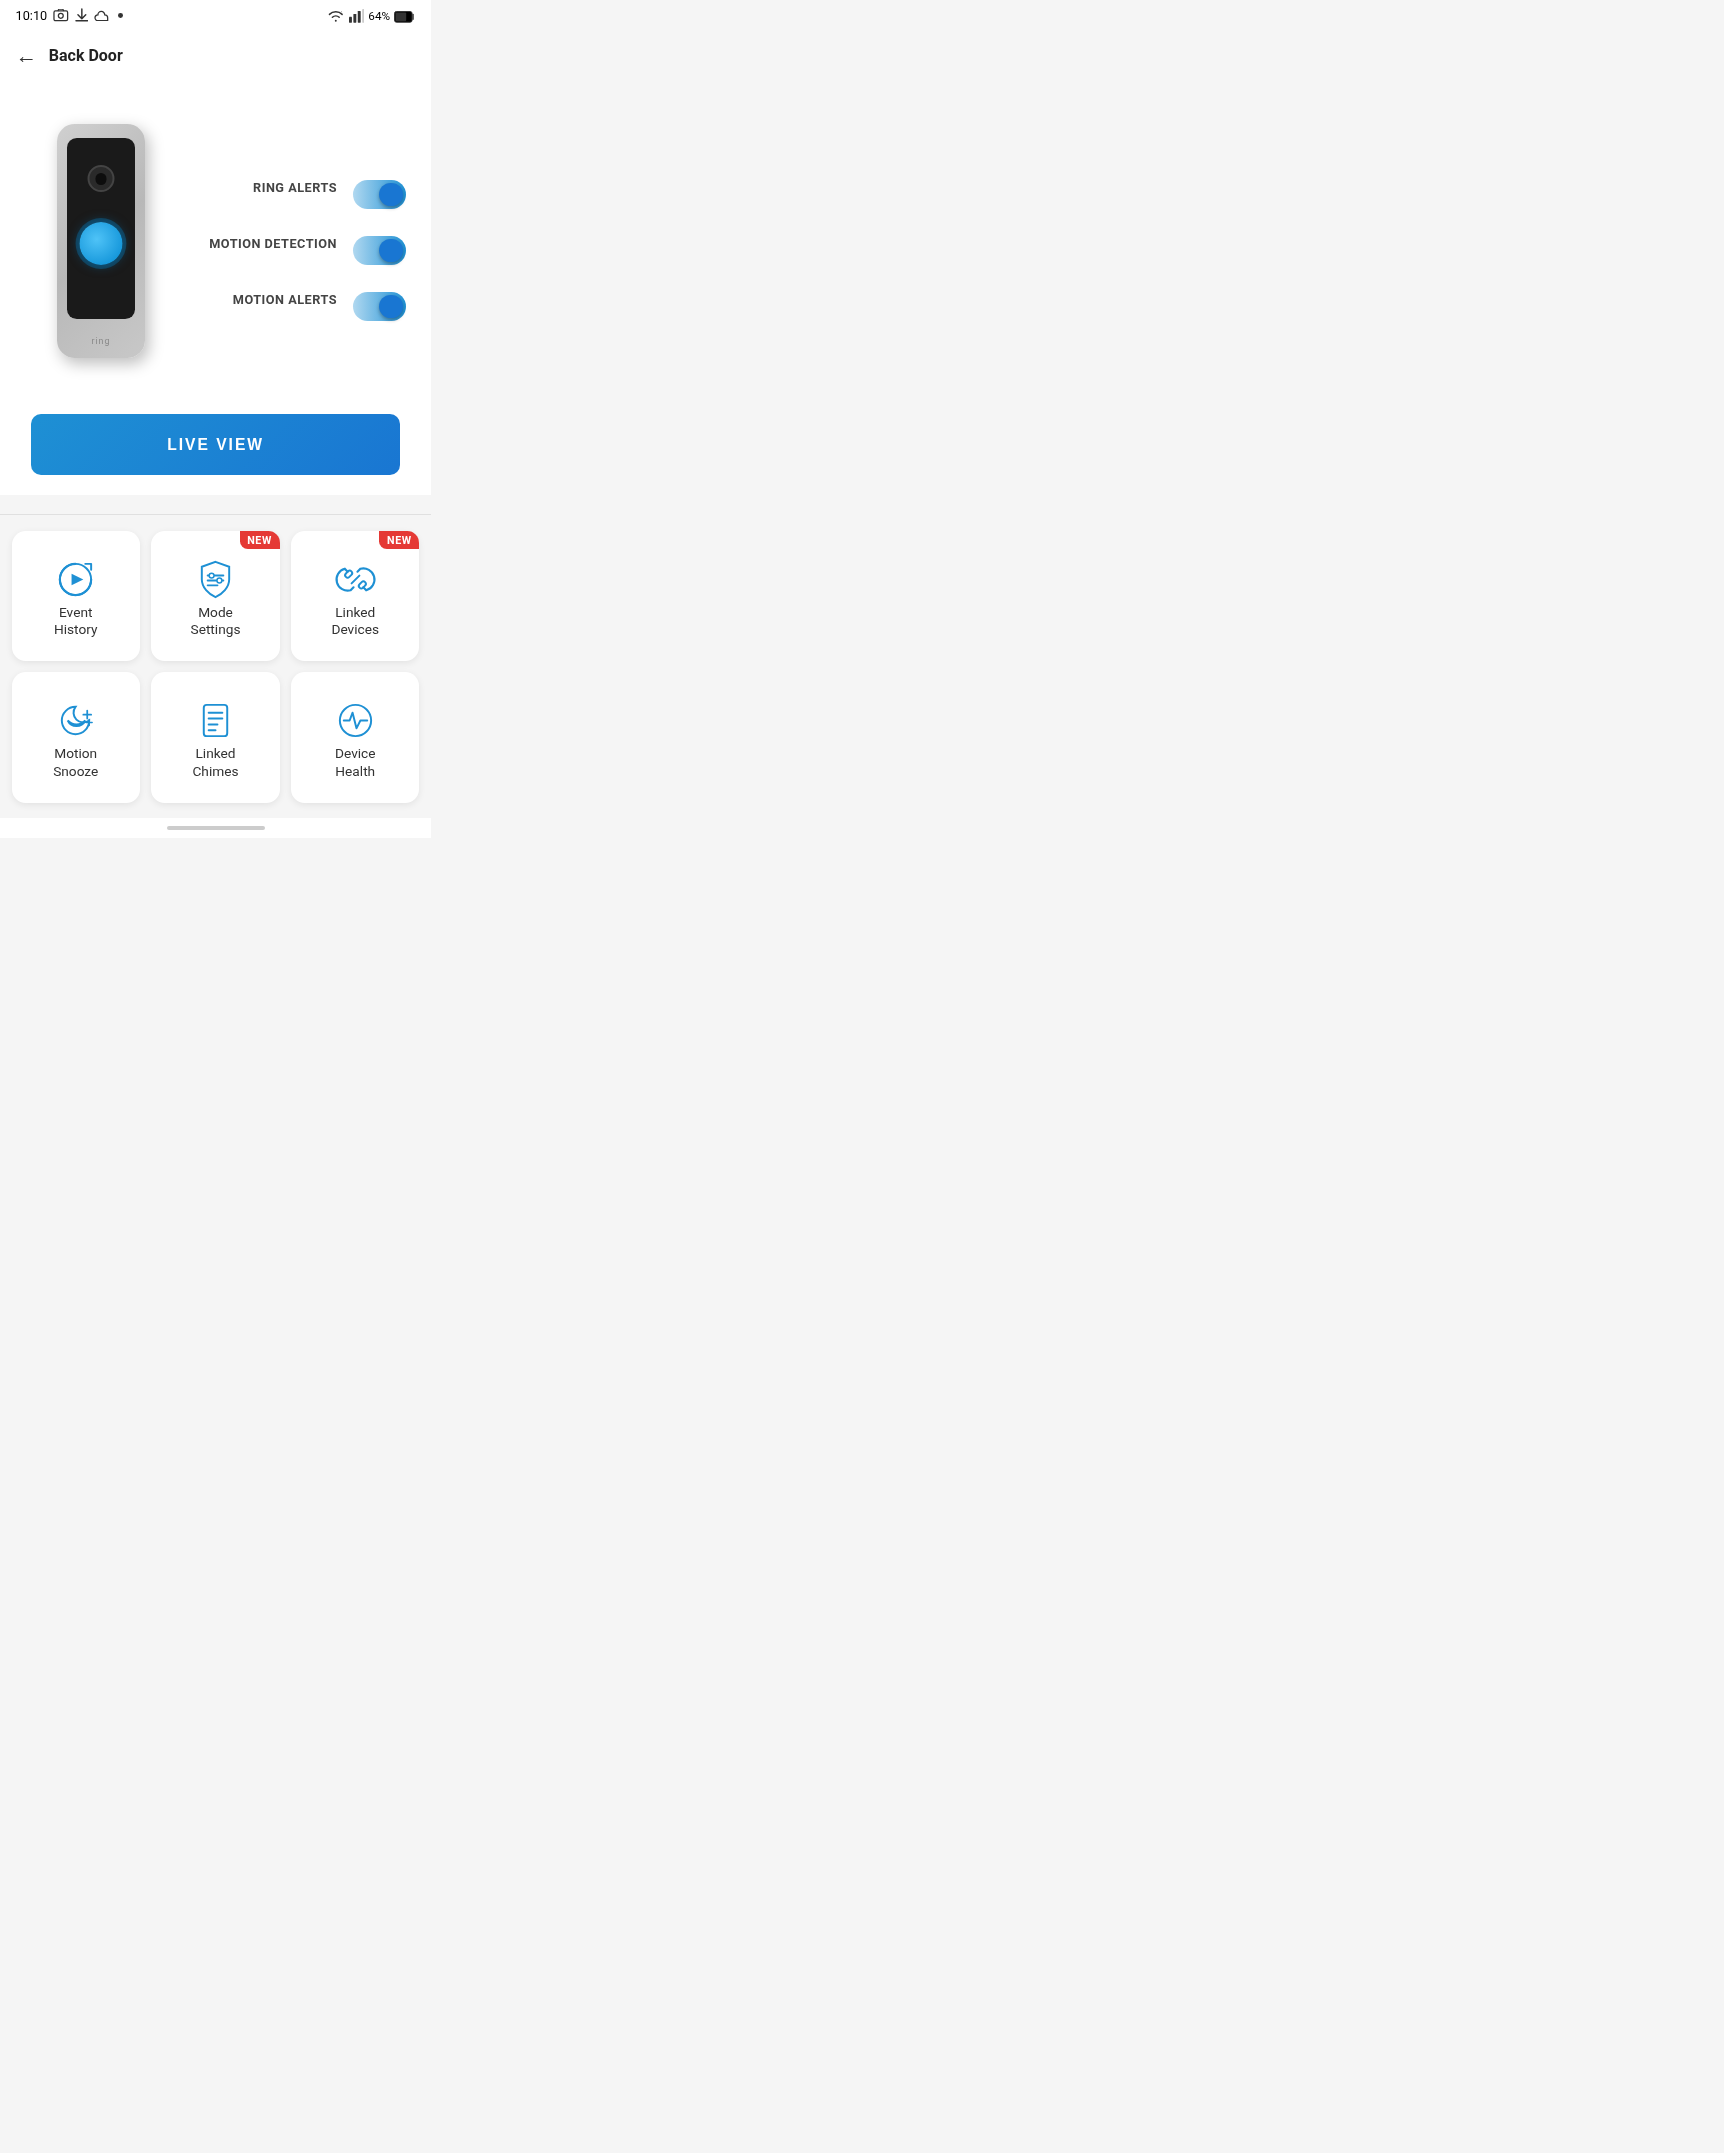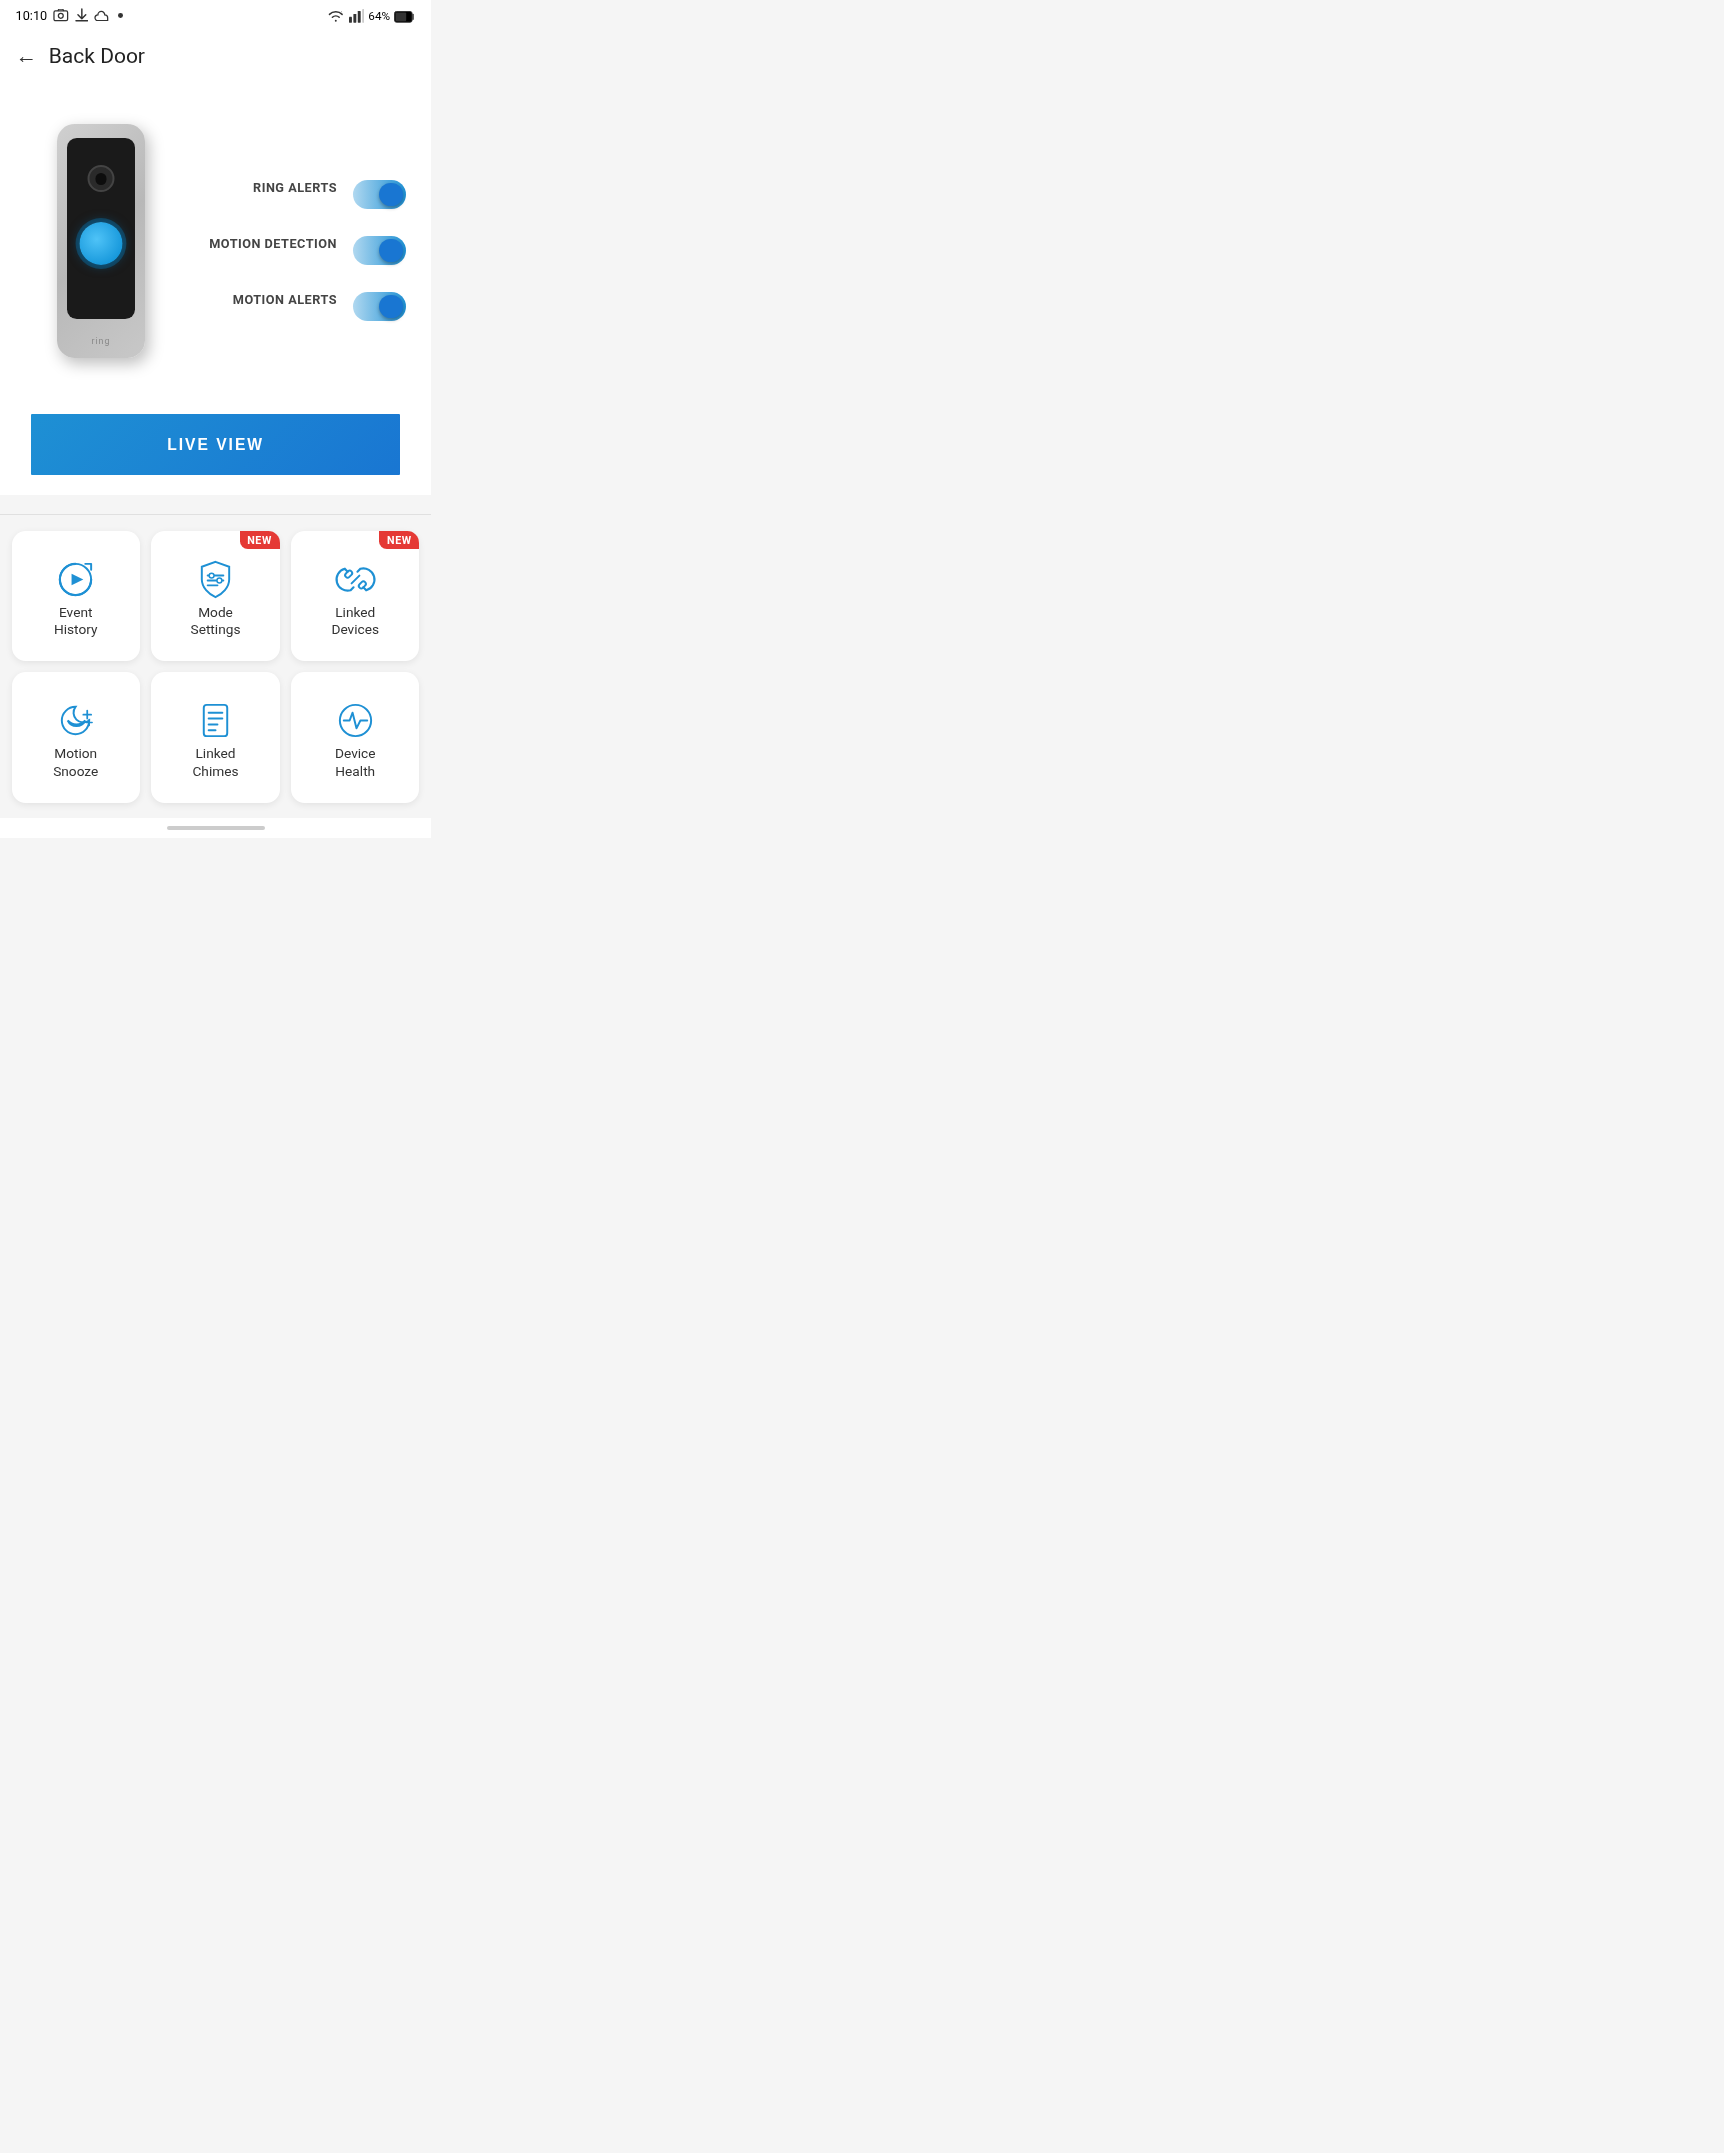--- a/index.html
+++ b/index.html
@@ -32,22 +32,22 @@
       align-items: center;
       padding: 11.7px 15.6px 15.6px;
       gap: 11.7px;
     }
     .back-arrow {
       font-size: 21.5px;
       cursor: pointer;
       color: #333;
     }
     .header-title {
-      font-size: 21px;
-      font-weight: 400;
+      font-size: 16px;
+      font-weight: 700;
       color: #222;
     }
 
     
     .main-content {
       background: white;
       padding: 19.5px 15.6px;
     }
 
     
@@ -169,21 +169,21 @@
       border-radius: 50%;
       box-shadow: 0 2px 3.9px rgba(0,0,0,0.3);
     }
 
     
     .live-view-btn {
       margin: 7.8px 15.6px 0;
       background: linear-gradient(135deg, #1e90d4, #1976d2);
       color: white;
       border: none;
-      border-radius: 1px;
+      border-radius: 10px;
       padding: 21.5px;
       font-size: 15.6px;
       font-weight: 700;
       letter-spacing: 2px;
       width: calc(100% - 31px);
       cursor: pointer;
       text-transform: uppercase;
     }
 
     

